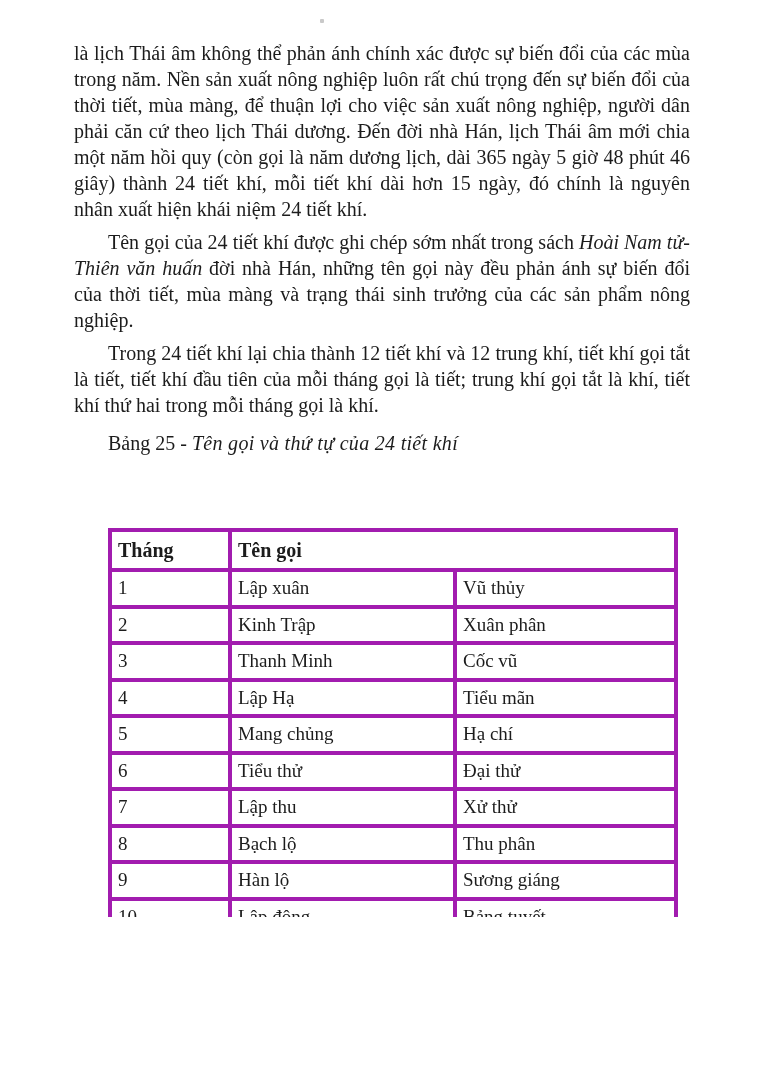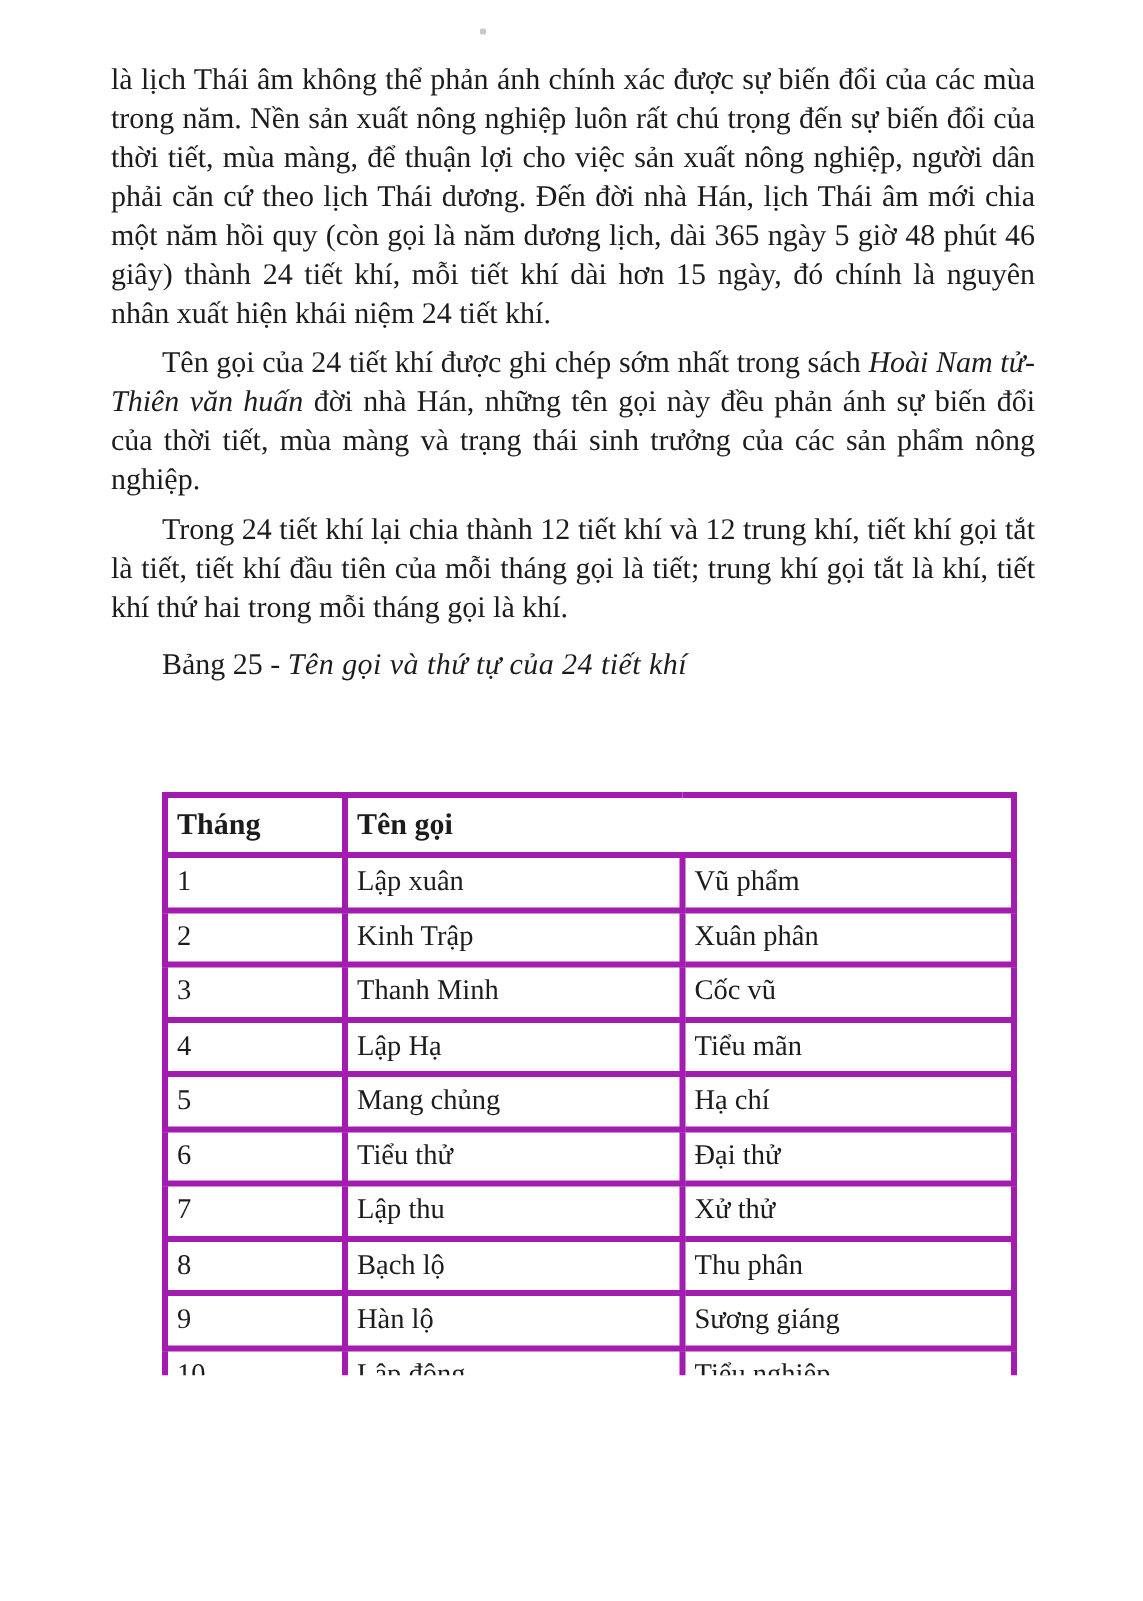--- a/index.html
+++ b/index.html
@@ -110,21 +110,21 @@
     <thead>
       <tr>
         <th class="col-month">Tháng</th>
         <th colspan="2">Tên gọi</th>
       </tr>
     </thead>
     <tbody>
       <tr>
         <td class="col-month">1</td>
         <td class="col-term1">Lập xuân</td>
-        <td class="col-term2">Vũ phẩm</td>
+        <td class="col-term2">Vũ thủy</td>
       </tr>
       <tr>
         <td class="col-month">2</td>
         <td class="col-term1">Kinh Trập</td>
         <td class="col-term2">Xuân phân</td>
       </tr>
       <tr>
         <td class="col-month">3</td>
         <td class="col-term1">Thanh Minh</td>
         <td class="col-term2">Cốc vũ</td>
@@ -155,21 +155,21 @@
         <td class="col-term2">Thu phân</td>
       </tr>
       <tr>
         <td class="col-month">9</td>
         <td class="col-term1">Hàn lộ</td>
         <td class="col-term2">Sương giáng</td>
       </tr>
       <tr>
         <td class="col-month">10</td>
         <td class="col-term1">Lập đông</td>
-        <td class="col-term2">Tiểu nghiệp</td>
+        <td class="col-term2">Bảng tuyết</td>
       </tr>
       <tr>
         <td class="col-month">11</td>
         <td class="col-term1">Đại tuyết</td>
         <td class="col-term2">Đông chí</td>
       </tr>
       <tr>
         <td class="col-month">12</td>
         <td class="col-term1">Tiểu hàn</td>
         <td class="col-term2">Đại hàn</td>

